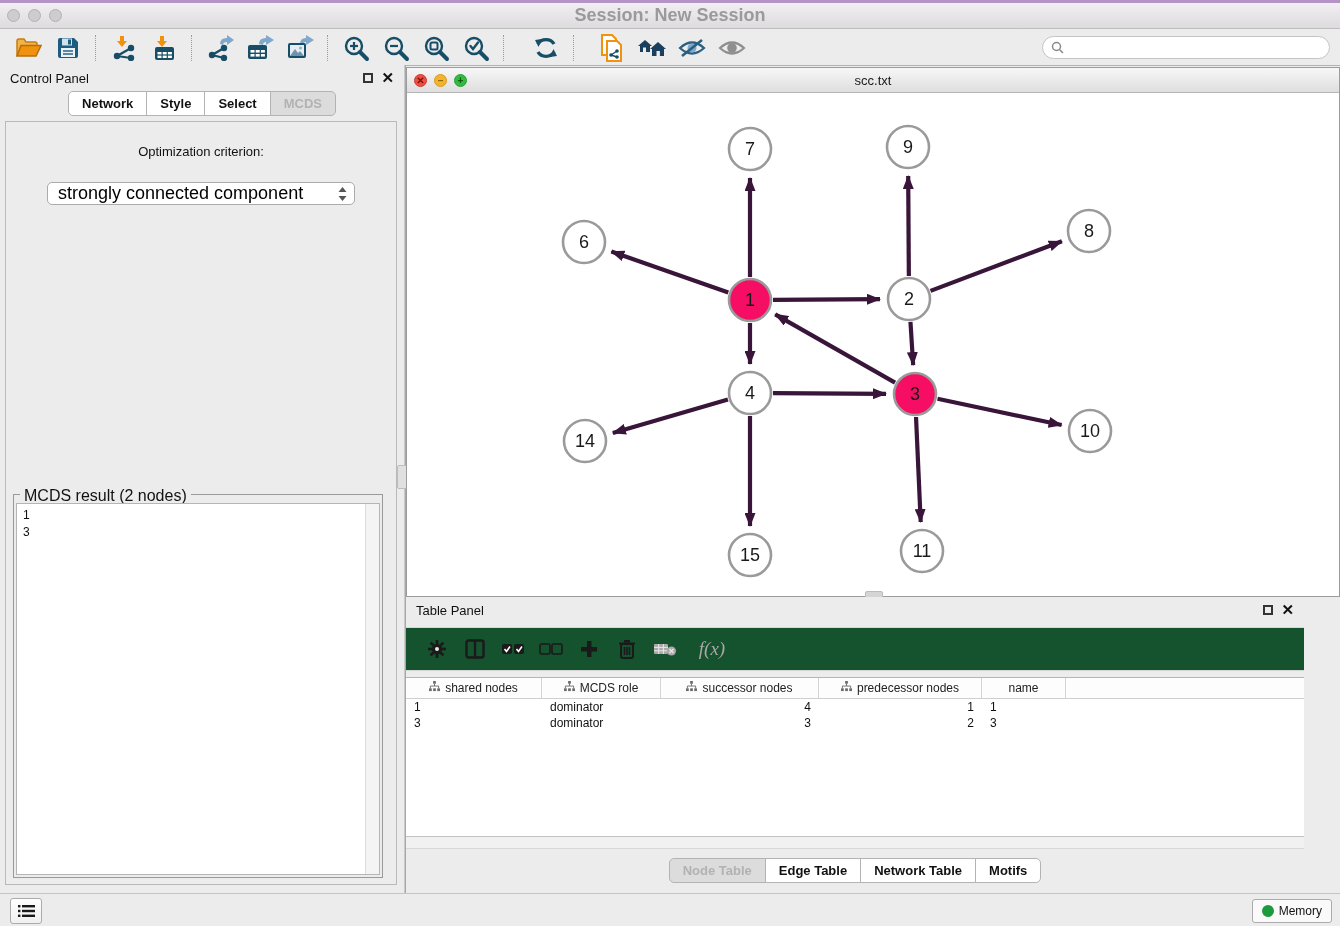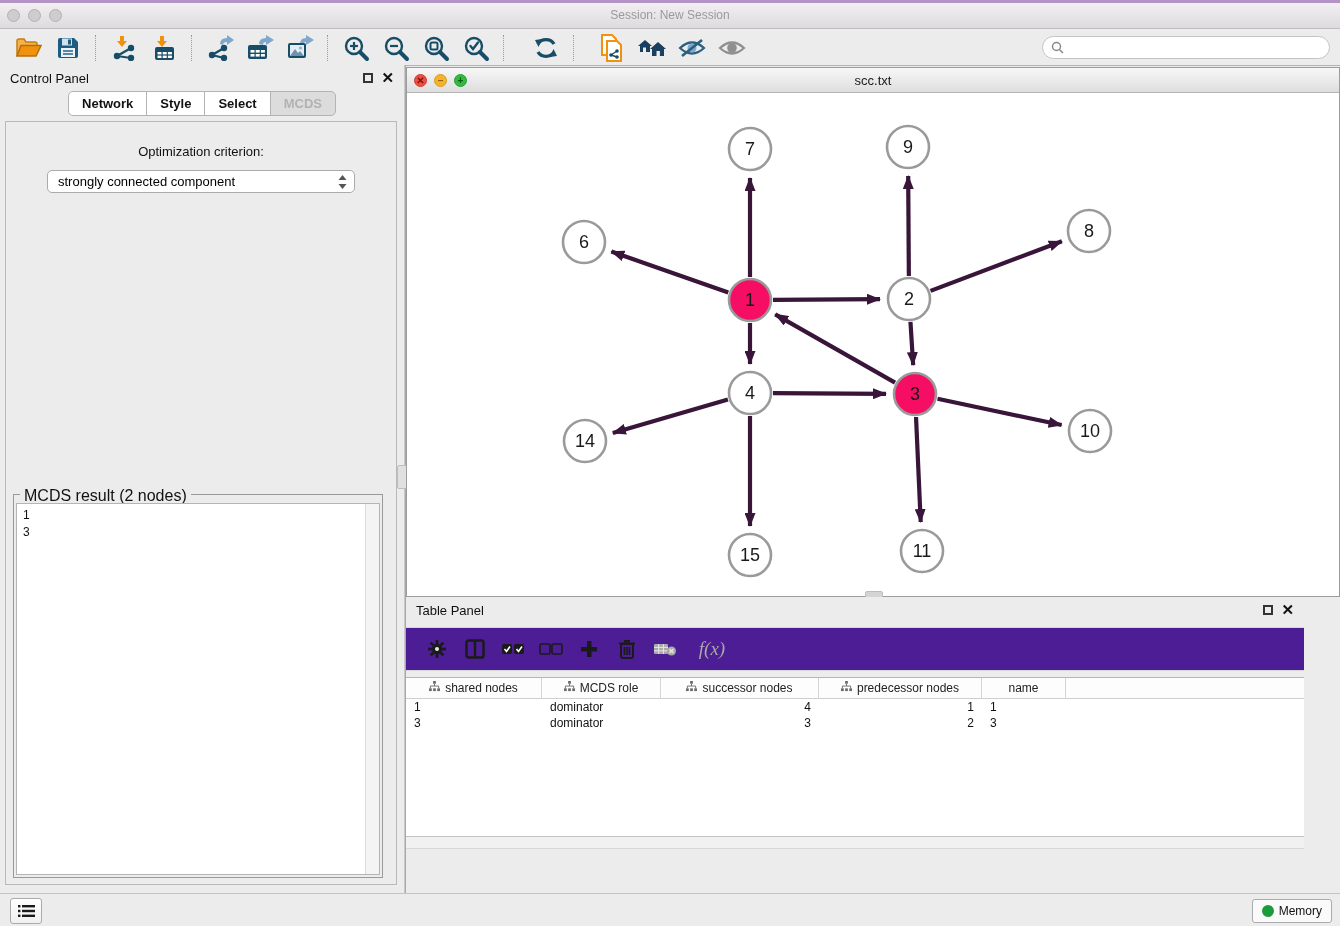--- a/index.html
+++ b/index.html
@@ -5,21 +5,21 @@
   html,body{margin:0;padding:0;}
   body{font-family:"Liberation Sans",sans-serif; background:#d0d0d0;}
   .app{position:relative;width:1340px;height:926px;background:#ececec;overflow:hidden;
        border-top:3px solid #b493c7;box-sizing:border-box;}
 
   
   .titlebar{position:absolute;left:0;top:0;width:100%;height:25px;
             background:linear-gradient(#f1eff2,#dddbde);border-bottom:1px solid #bdbdbd;}
   .titlebar .dots{position:absolute;left:7px;top:6px;display:flex;gap:8px;}
   .titlebar .dot{width:13px;height:13px;border-radius:50%;background:#cdcdcd;border:1px solid #b2b2b2;box-sizing:border-box;}
-  .titlebar .title{width:100%;text-align:center;line-height:25px;font-size:12px;color:#9a9a9a;}
+  .titlebar .title{width:100%;text-align:center;line-height:25px;font-size:18px;color:#9a9a9a;font-weight:bold;}
 
   
   .toolbar{position:absolute;left:0;top:28px;width:100%;height:34px;background:#ececec;
            border-bottom:1px solid #b3b3b3;display:flex;align-items:center;}
   .tb{width:40px;height:30px;display:flex;align-items:center;justify-content:center;cursor:default;}
   .tsep{width:1px;height:26px;border-left:1px dotted #9b9b9b;margin:0 7px;}
   .searchbox{position:absolute;right:10px;top:5px;width:288px;height:23px;background:#fff;
              border:1px solid #c4c4c4;border-radius:12px;display:flex;align-items:center;padding-left:8px;box-sizing:border-box;}
   .searchbox input{border:none;outline:none;font-size:12px;flex:1;background:transparent;margin-left:4px;}
 
@@ -37,22 +37,22 @@
   .tabrow{display:flex;justify-content:center;position:relative;z-index:2;}
   .tab{font-size:13px;font-weight:bold;color:#111;background:#fff;border:1px solid #b3b3b3;
        padding:4px 13px;margin-left:-1px;cursor:default;}
   .tab:first-child{border-radius:5px 0 0 5px;margin-left:0;}
   .tab:last-child{border-radius:0 5px 5px 0;}
   .tab.selected{background:#dcdcdc;color:#b2b2b2;}
 
   .cp-body{position:absolute;left:5px;right:7px;top:57px;bottom:12px;border:1px solid #b9b9b9;
            background:#ececec;margin-top:-1px;}
   .opt-label{text-align:center;margin-top:22px;font-size:13px;color:#111;}
-  .dropdown{margin:11px auto 0 auto;width:308px;height:23px;background:#fff;border:1px solid #ababab;
-            border-radius:5px;display:flex;align-items:center;font-size:13px;padding-left:10px;box-sizing:border-box;}
+  .dropdown{margin:23px auto 0 auto;width:308px;height:23px;background:#fff;border:1px solid #ababab;
+            border-radius:5px;display:flex;align-items:center;font-size:18px;padding-left:10px;box-sizing:border-box;}
   .dropdown .dd-val{flex:1;}
   .dd-stepper{width:18px;display:flex;flex-direction:column;align-items:center;justify-content:center;margin-right:3px;}
   .btnrow{display:flex;justify-content:center;gap:15px;margin-top:13px;}
   .pushbtn{font-size:13px;color:#111;background:linear-gradient(#ffffff,#f0f0f0);
            border:1px solid #ababab;border-radius:5px;padding:3px 16px;cursor:default;}
 
   .result-group{position:absolute;left:7px;right:13px;top:372px;bottom:6px;border:1px solid #9a9a9a;}
   .result-legend{position:absolute;top:-8px;left:6px;background:#ececec;padding:0 4px;font-size:16px;color:#111;}
   .result-area{position:absolute;left:2px;right:2px;top:8px;bottom:2px;background:#fff;border:1px solid #b5b5b5;
                font-size:12px;color:#111;padding:3px 0 0 6px;box-sizing:border-box;}
@@ -71,21 +71,21 @@
   .tl.green{background:#33ba3f;border:1px solid #26a032;color:#0d5d14;}
   .net-title{position:absolute;left:0;right:0;text-align:center;font-size:13px;color:#1a1a1a;}
   .net-canvas{position:absolute;left:0;top:24px;right:0;bottom:0;}
   .net-resize{position:absolute;left:50%;bottom:-4px;width:16px;height:7px;margin-left:-8px;
               background:#d4d4d4;border:1px solid #bbb;border-radius:2px;}
 
   
   .table-panel{position:absolute;left:406px;top:594px;width:898px;height:300px;background:#ececec;}
   .tp-header{height:26px;display:flex;align-items:center;padding:0 10px;}
   .tp-title{font-size:13px;color:#111;flex:1;}
-  .tp-toolbar{margin:4px 0 0 0;height:42px;background:#4c1d95;border-top:1px solid #d6d6d6;
+  .tp-toolbar{margin:4px 0 0 0;height:42px;background:#14532d;border-top:1px solid #d6d6d6;
               border-bottom:1px solid #d6d6d6;display:flex;align-items:center;padding-left:18px;gap:12px;}
   .tpi{display:flex;align-items:center;justify-content:center;width:26px;height:26px;}
   .fx{font-family:"Liberation Serif",serif;font-style:italic;font-size:19px;color:#a9a9a9;}
 
   .data-table{position:absolute;left:0;right:0;top:80px;bottom:60px;background:#fff;
               border-top:1px solid #b5b5b5;border-bottom:1px solid #c2c2c2;overflow:hidden;}
   .thead{display:flex;height:20px;border-bottom:1px solid #cfcfcf;background:#fdfdfd;}
   .th{display:flex;align-items:center;justify-content:center;gap:5px;font-size:12px;color:#222;
       border-right:1px solid #d4d4d4;box-sizing:border-box;}
   .trow{display:flex;height:16px;}
@@ -512,20 +512,26 @@
           <div class="trow">
             <div class="td" style="width: 136px; text-align: left;">3</div>
             <div class="td" style="width: 119px; text-align: left;">dominator</div>
             <div class="td" style="width: 158px; text-align: right;">3</div>
             <div class="td" style="width: 163px; text-align: right;">2</div>
             <div class="td" style="width: 84px; text-align: left;">3</div>
           </div>
         </div>
     </div>
     <div class="hscroll"></div>
+    <div class="tp-tabs">
+        <div class="tab selected">Node Table</div>
+        <div class="tab">Edge Table</div>
+        <div class="tab">Network Table</div>
+        <div class="tab">Motifs</div>
+      </div>
   </div>
 
   <div class="statusbar">
     <div class="list-btn">
       <svg width="17" height="14" viewBox="0 0 17 14">
           <g fill="#1a1a1a">
             <rect x="0" y="1" width="2.4" height="2.4"></rect>
             <rect x="4" y="1" width="13" height="2.4"></rect>
             <rect x="0" y="5.8" width="2.4" height="2.4"></rect>
             <rect x="4" y="5.8" width="13" height="2.4"></rect>

